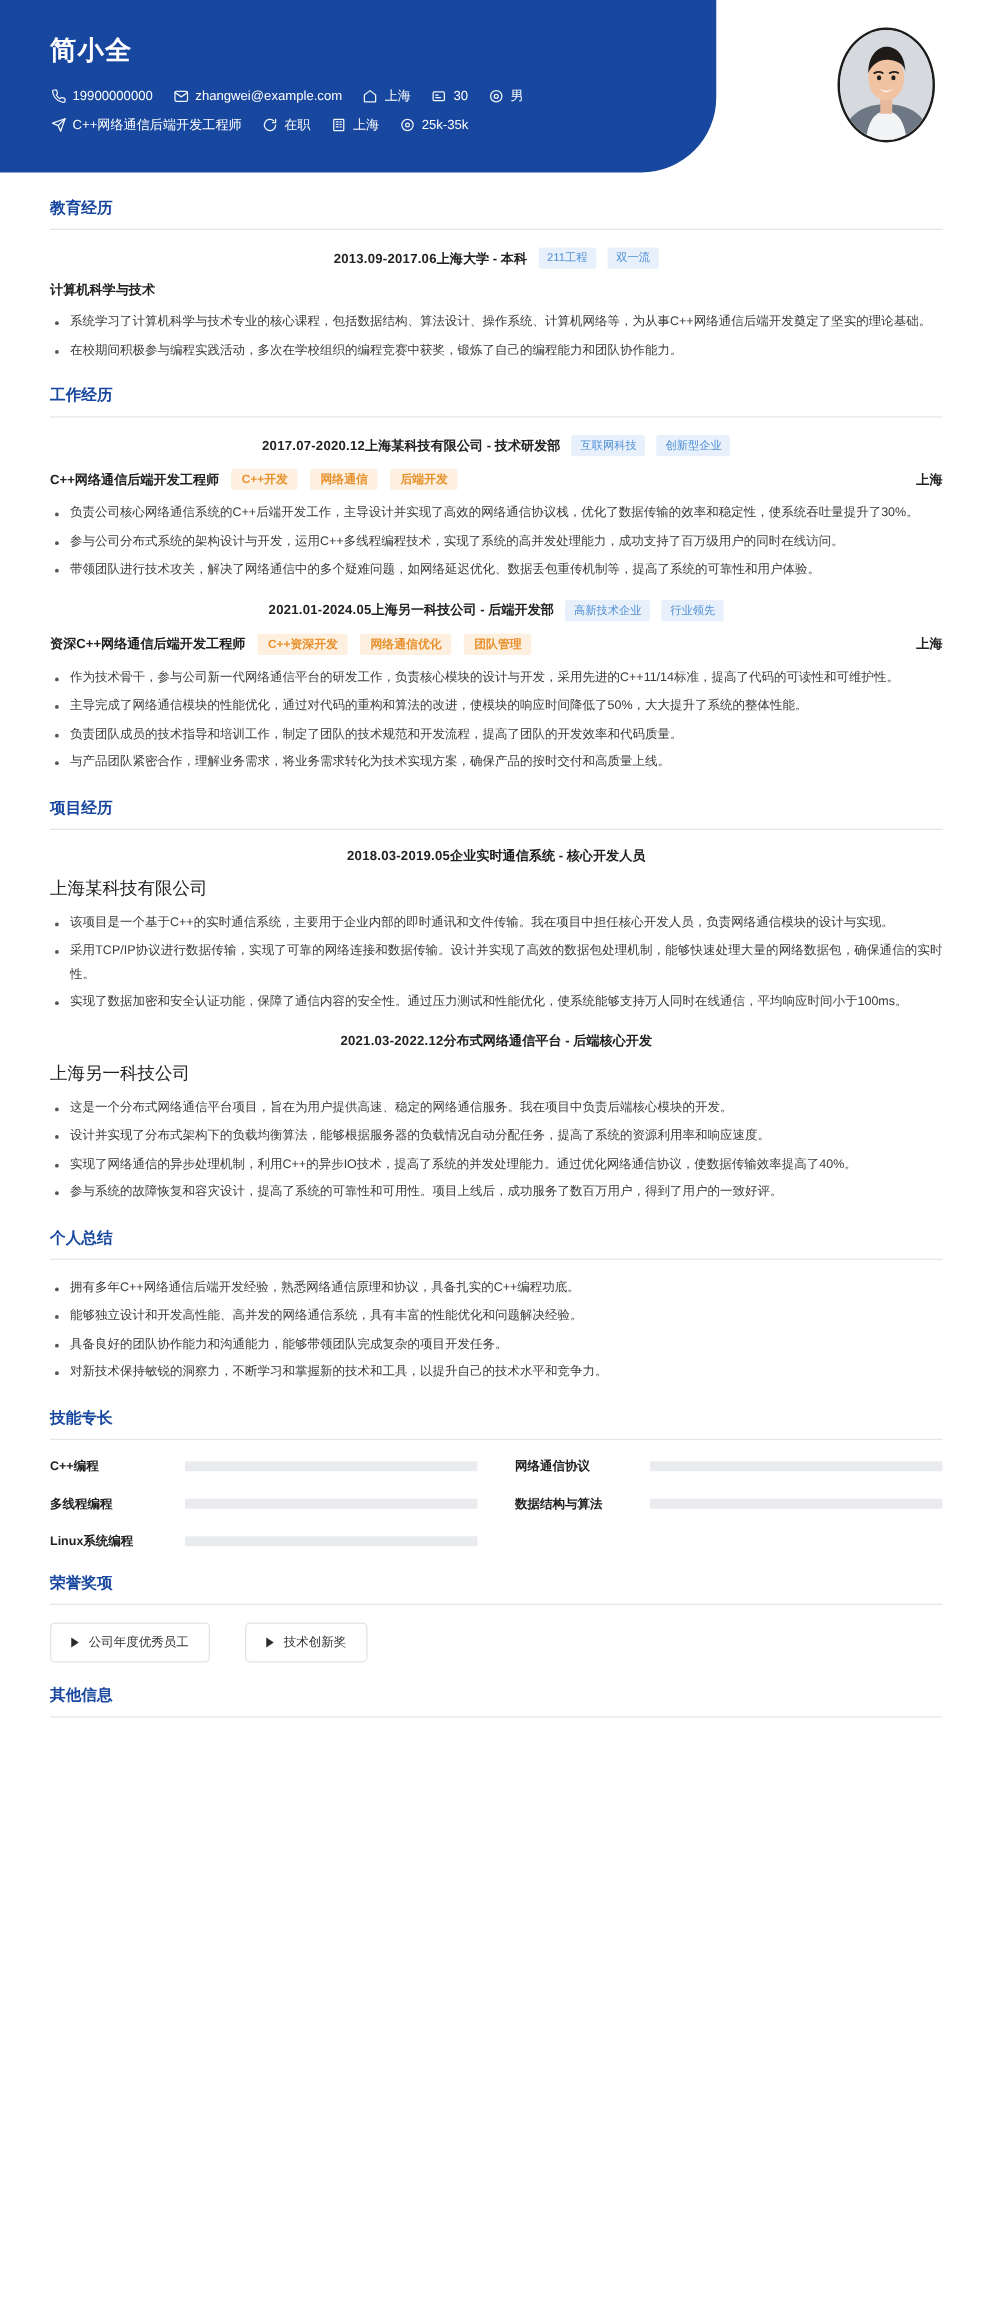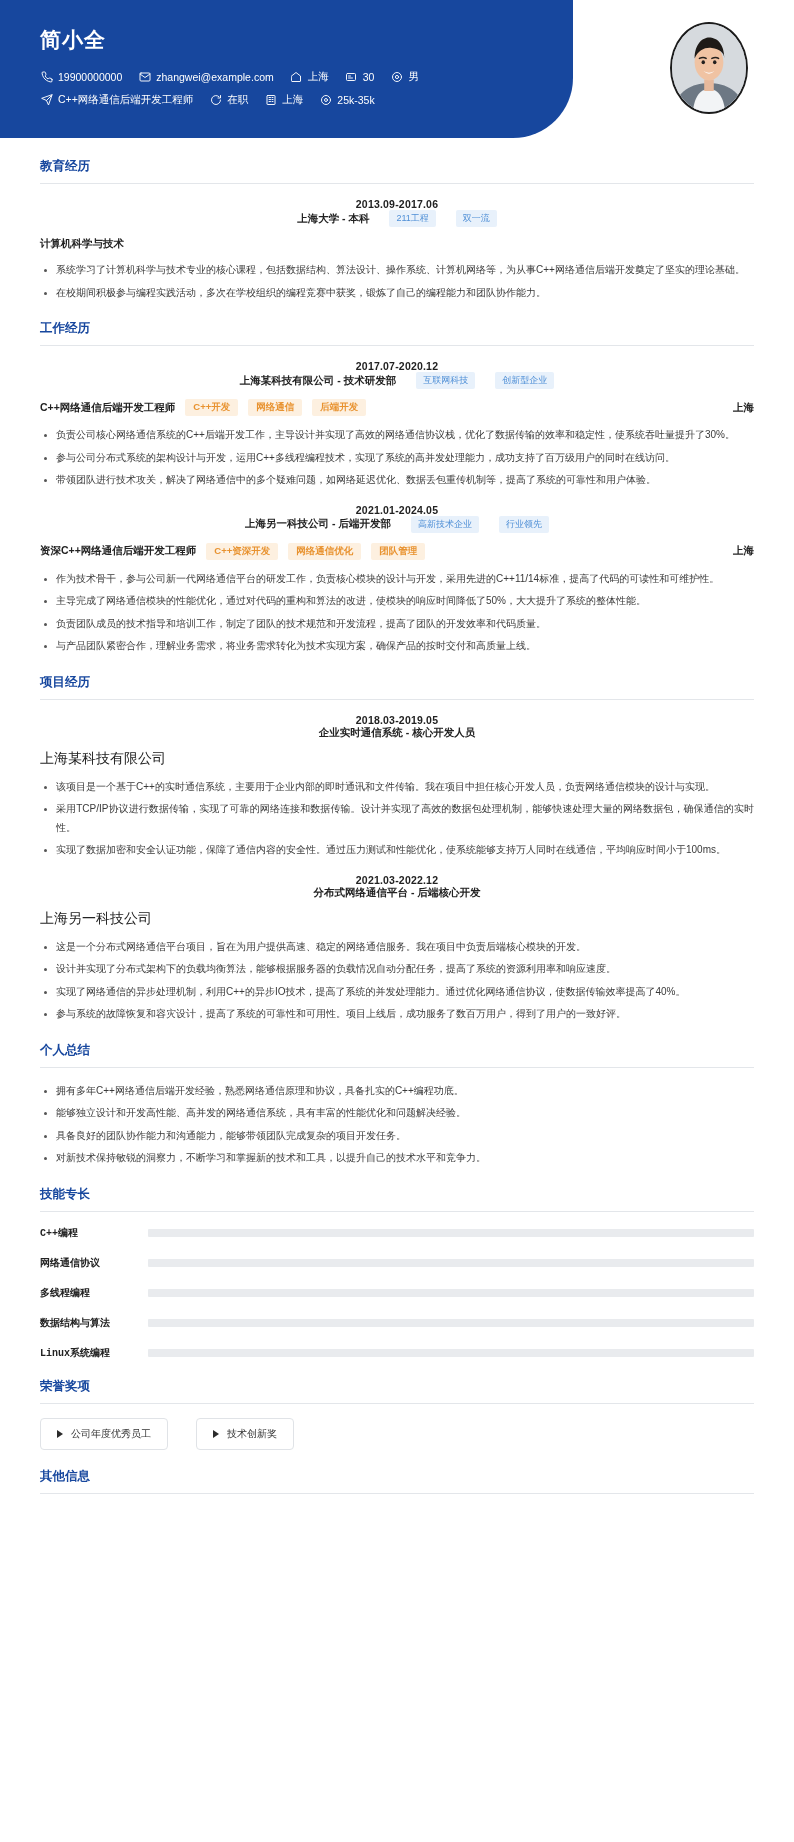--- a/index.html
+++ b/index.html
@@ -91,31 +91,30 @@
     margin-bottom: 14px;
   }
 
   .entry { margin-bottom: 14px; }
   .entry-head {
     display: flex;
     justify-content: center;
     align-items: center;
     font-size: 10.5px;
     margin-bottom: 10px;
-    flex-direction: column;
   }
   .entry-date {
     color: #222;
     font-weight: bold;
     letter-spacing: .2px;
   }
   .entry-right {
     display: flex;
     align-items: center;
-    gap: 20px;
+    gap: 9px;
   }
   .entry-org {
     color: #222;
     font-weight: bold;
   }
   .tag-blue {
     background: #e8f1fb;
     color: #4f8fd6;
     font-size: 9px;
     padding: 2px 7px;
@@ -181,24 +180,23 @@
     top: 8px;
     width: 3px;
     height: 3px;
     background: #555;
     border-radius: 50%;
   }
 
   
   .skills-grid {
     display: grid;
-    grid-template-columns: 1fr;
+    grid-template-columns: 1fr 1fr;
     column-gap: 30px;
     row-gap: 16px;
-    font-family: Liberation Mono, monospace;
   }
   .skill {
     display: flex;
     align-items: center;
   }
   .skill-name {
     font-size: 10px;
     font-weight: bold;
     color: #222;
     width: 108px;

